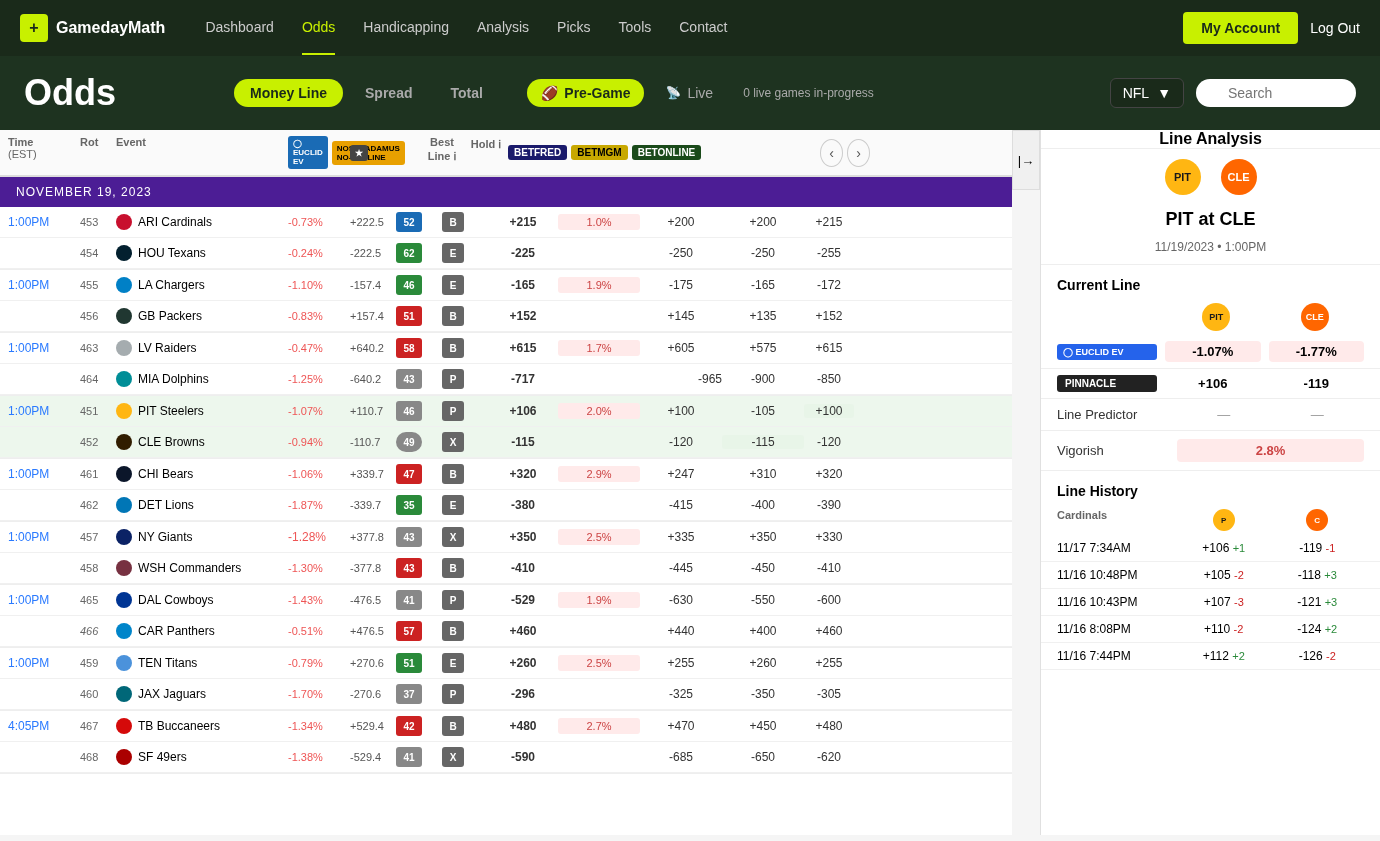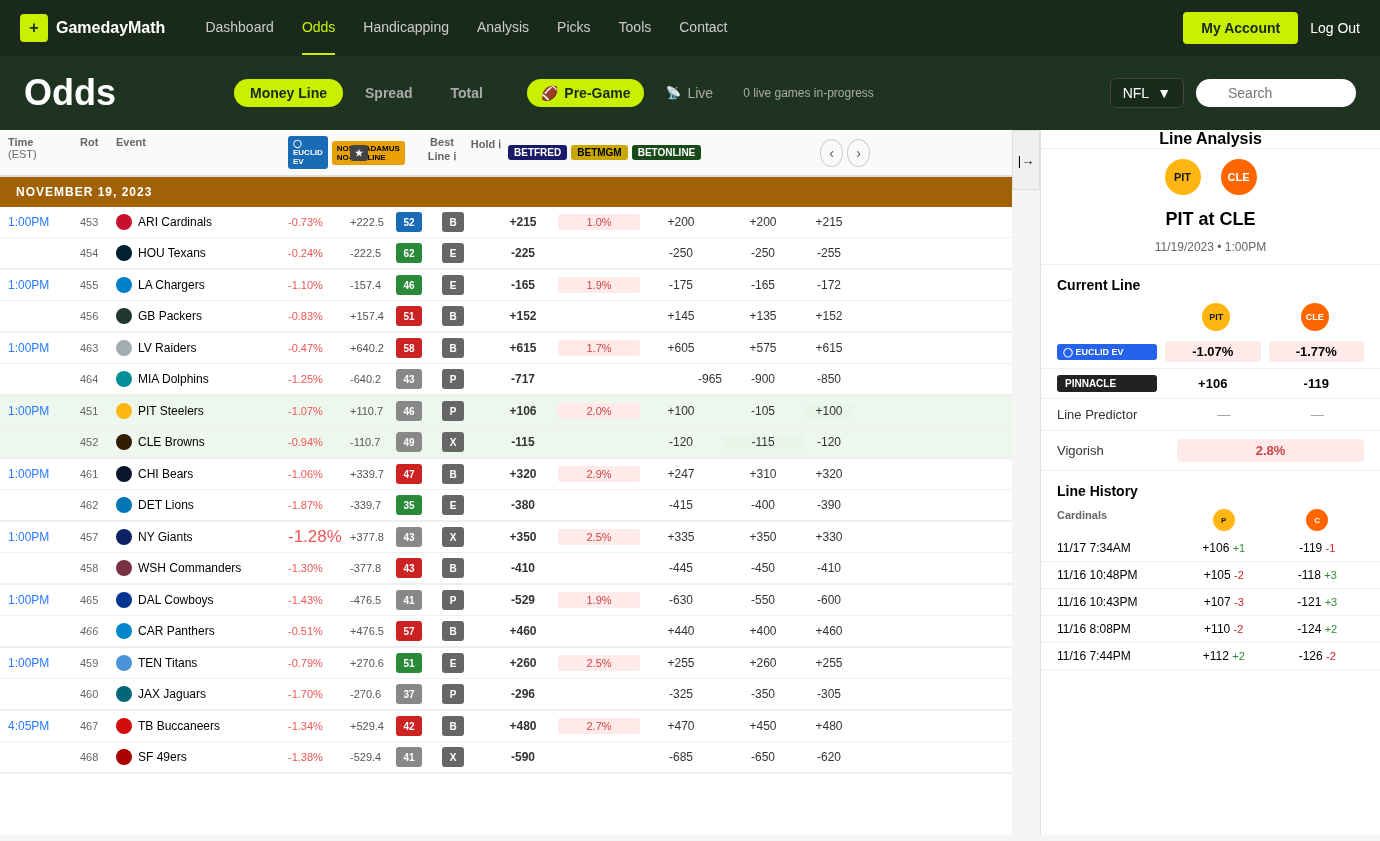--- a/index.html
+++ b/index.html
@@ -31,21 +31,21 @@
     .search-icon-inner { position: absolute; left: 10px; color: #999; font-size: 13px; }
     .live-status { color: #aaa; font-size: 12px; margin-left: 8px; }
 
     
     .main-content { display: flex; height: calc(841px - 56px - 80px); overflow: hidden; }
     .table-area { flex: 1; overflow-y: auto; overflow-x: hidden; background: #fff; }
     .side-panel { width: 340px; background: #fff; border-left: 1px solid #e0e0e0; overflow-y: auto; flex-shrink: 0; }
     .th { font-size: 11px; color: #666; font-weight: 600; }
     .th.center { text-align: center; }
 
-    .date-row { background: #a16207; color: #fff; padding: 8px 16px; font-size: 12px; font-weight: 700; letter-spacing: 1px; }
+    .date-row { background: #4c1d95; color: #fff; padding: 8px 16px; font-size: 12px; font-weight: 400; letter-spacing: 1px; }
 
     .game-group { border-bottom: 1px solid #eee; }
     .book-betfred { background: #1a1a6b; color: #fff; }
     .book-betmgm { background: #c8a800; color: #000; }
     .book-betonline { background: #1a4a1a; color: #fff; }
 
     
     .side-panel-title { font-size: 16px; font-weight: 700; text-align: center; border-bottom: 1px solid #eee; }
     .match-title { font-size: 18px; font-weight: 700; text-align: center; padding: 10px; }
     .match-date { text-align: center; color: #666; font-size: 12px; padding-bottom: 10px; border-bottom: 1px solid #eee; }
@@ -272,21 +272,21 @@
             <div style="font-size: 12px; color: rgb(51, 51, 51); text-align: center;">-105</div>
             <div style="font-size: 12px; color: rgb(51, 51, 51); text-align: center; background: rgb(232, 245, 232); border-radius: 3px;">+100</div>
             <div></div>
           </div>
           <div style="display: grid; grid-template-columns: 72px 36px 172px 62px 46px 46px 46px 70px 82px 82px 82px 50px; align-items: center; padding: 5px 8px; font-size: 12px; border-bottom: 1px solid rgb(240, 240, 240); background: rgb(237, 247, 237);">
             <div style="color: rgb(42, 122, 255); font-size: 12px; font-weight: 500; cursor: pointer;"></div>
             <div style="color: rgb(102, 102, 102); font-size: 11px;">452</div>
             <div style="display: flex; align-items: center; gap: 6px; font-size: 12px; font-weight: 500;"><span style="width: 16px; height: 16px; border-radius: 50%; background: rgb(49, 29, 0); display: inline-block; flex-shrink: 0;"></span>CLE Browns</div>
             <div style="font-size: 11px; color: rgb(238, 85, 85);">-0.94%</div>
             <div style="font-size: 11px; color: rgb(85, 85, 85);">-110.7</div>
-            <div style="width: 26px; height: 20px; border-radius: 4px; background: rgb(136, 136, 136); color: rgb(255, 255, 255); display: flex; align-items: center; justify-content: center; font-size: 10px; font-weight: 700;">49</div>
+            <div style="width: 26px; height: 20px; border-radius: 10px; background: rgb(136, 136, 136); color: rgb(255, 255, 255); display: flex; align-items: center; justify-content: center; font-size: 10px; font-weight: 700;">49</div>
             <div style="width: 22px; height: 20px; border-radius: 3px; background: rgb(102, 102, 102); color: rgb(255, 255, 255); display: flex; align-items: center; justify-content: center; font-size: 10px; font-weight: 700;">X</div>
             <div style="font-size: 12px; font-weight: 600; color: rgb(51, 51, 51); text-align: center;">-115</div>
             <div></div>
             <div style="font-size: 12px; color: rgb(51, 51, 51); text-align: center;">-120</div>
             <div style="font-size: 12px; color: rgb(51, 51, 51); text-align: center; background: rgb(232, 245, 232); border-radius: 3px;">-115</div>
             <div style="font-size: 12px; color: rgb(51, 51, 51); text-align: center;">-120</div>
             <div></div>
           </div>
         </div>
         <div class="game-group">
@@ -319,21 +319,21 @@
             <div style="font-size: 12px; color: rgb(51, 51, 51); text-align: center;">-400</div>
             <div style="font-size: 12px; color: rgb(51, 51, 51); text-align: center;">-390</div>
             <div></div>
           </div>
         </div>
         <div class="game-group">
           <div style="display: grid; grid-template-columns: 72px 36px 172px 62px 46px 46px 46px 70px 82px 82px 82px 50px; align-items: center; padding: 5px 8px; font-size: 12px; border-bottom: 1px solid rgb(240, 240, 240);">
             <div style="color: rgb(42, 122, 255); font-size: 12px; font-weight: 500; cursor: pointer;">1:00PM</div>
             <div style="color: rgb(102, 102, 102); font-size: 11px;">457</div>
             <div style="display: flex; align-items: center; gap: 6px; font-size: 12px; font-weight: 500;"><span style="width: 16px; height: 16px; border-radius: 50%; background: rgb(11, 34, 101); display: inline-block; flex-shrink: 0;"></span>NY Giants</div>
-            <div style="font-size: 17px; color: rgb(238, 85, 85);">-1.28%</div>
+            <div style="font-size: 12px; color: rgb(238, 85, 85);">-1.28%</div>
             <div style="font-size: 11px; color: rgb(85, 85, 85);">+377.8</div>
             <div style="width: 26px; height: 20px; border-radius: 3px; background: rgb(136, 136, 136); color: rgb(255, 255, 255); display: flex; align-items: center; justify-content: center; font-size: 10px; font-weight: 700;">43</div>
             <div style="width: 22px; height: 20px; border-radius: 3px; background: rgb(102, 102, 102); color: rgb(255, 255, 255); display: flex; align-items: center; justify-content: center; font-size: 10px; font-weight: 700;">X</div>
             <div style="font-size: 12px; font-weight: 600; color: rgb(51, 51, 51); text-align: center;">+350</div>
             <div style="background: rgb(255, 234, 234); color: rgb(204, 68, 68); font-size: 11px; padding: 2px 4px; border-radius: 3px; text-align: center;">2.5%</div>
             <div style="font-size: 12px; color: rgb(51, 51, 51); text-align: center;">+335</div>
             <div style="font-size: 12px; color: rgb(51, 51, 51); text-align: center;">+350</div>
             <div style="font-size: 12px; color: rgb(51, 51, 51); text-align: center;">+330</div>
             <div></div>
           </div>

